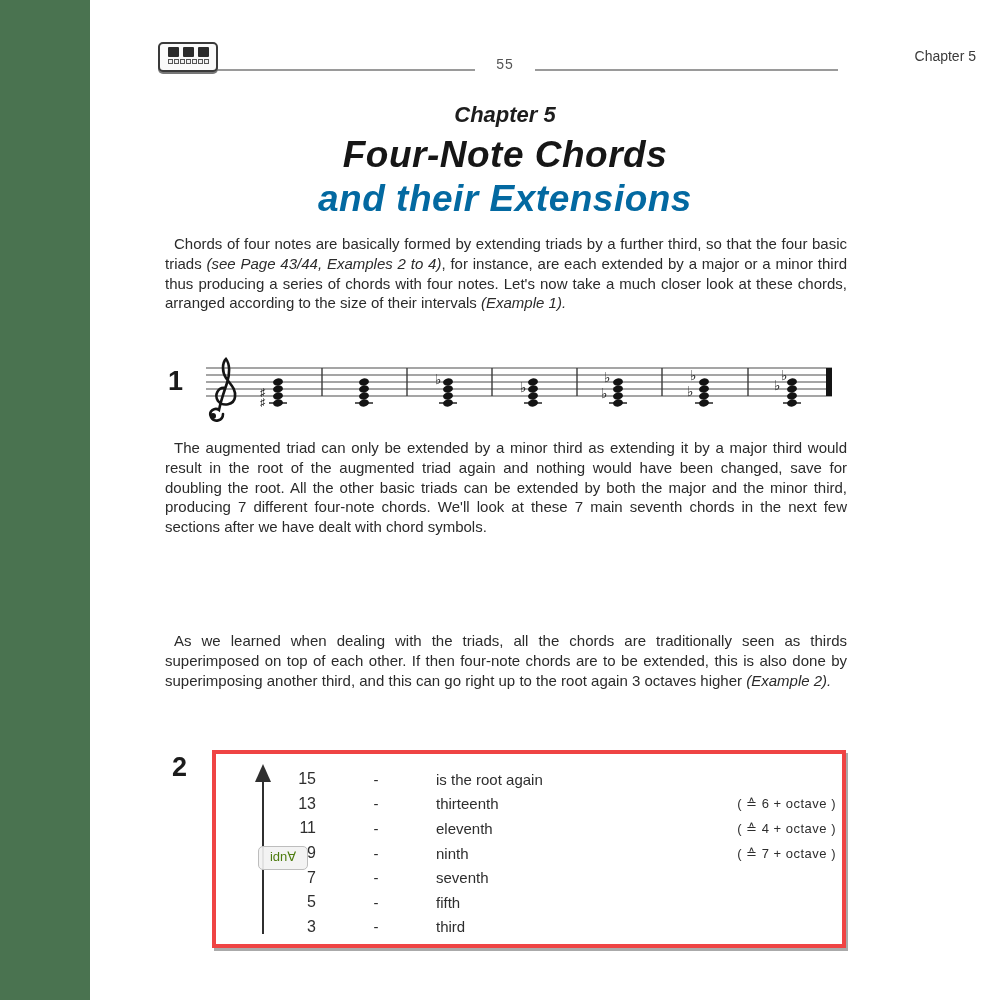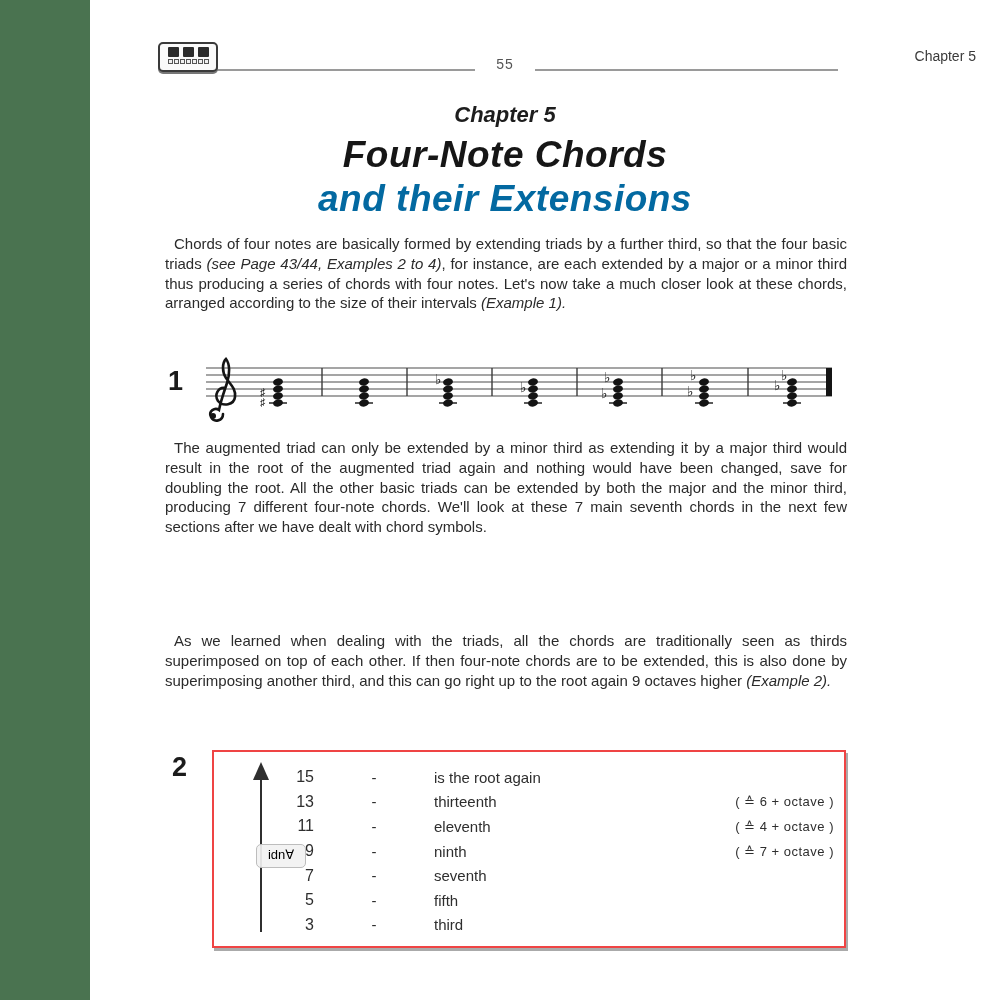--- a/index.html
+++ b/index.html
@@ -43,32 +43,32 @@
 
   
   .ex-label{position:absolute;font-size:27px;font-weight:bold;color:#1b1b1b;}
   .ex1-label{left:78px;top:366px;}
   .ex2-label{left:82px;top:752px;}
 
   .staff-wrap{position:absolute;left:102px;top:350px;width:648px;height:80px;}
 
   
   .ex2-box{position:absolute;left:122px;top:750px;width:634px;height:198px;background:#fff;
-           border:2px solid #ef4444;box-sizing:border-box;box-shadow:2px 3px 0 #aaa;}
+           border:4px solid #ef4444;box-sizing:border-box;box-shadow:2px 3px 0 #aaa;}
   .ex2-arrow{position:absolute;left:36px;top:8px;}
   .ex2-rows{position:absolute;left:0;top:13px;width:620px;}
   .ex2-row{display:grid;grid-template-columns:100px 120px 185px auto;height:24.6px;align-items:center;}
   .deg{text-align:right;font-size:16px;color:#2e2e2e;}
   .dash{text-align:center;font-size:15px;color:#2e2e2e;}
   .iname{text-align:left;font-size:15px;color:#2e2e2e;}
   .equiv{text-align:right;font-size:13px;color:#2e2e2e;letter-spacing:.5px;}
 
   .watermark{position:absolute;left:42px;top:92px;width:48px;height:22px;z-index:5;
              background:rgba(242,242,242,.92);border:1.5px solid #bdbdbd;border-radius:5px;
-             color:#000000;font-size:13px;line-height:20px;text-align:center;}
+             color:#4d7c0f;font-size:13px;line-height:20px;text-align:center;}
 </style>
 </head>
 <body>
 
 <div class="canvas">
 
   <div class="band band-left" style="background:#4a7350"></div>
   <div class="band band-right" style="background:#4a7350"></div>
 
   <div class="page">
@@ -185,21 +185,21 @@
             <ellipse cx="600" cy="32" rx="5" ry="3.6" transform="rotate(-12 600 32)"></ellipse>
             <text x="589" y="30" font-size="14">♭</text>
             <text x="582" y="40" font-size="14">♭</text>
           </g>
         </g>
       </svg>
     </div>
 
     <div class="para p2">The augmented triad can only be extended by a minor third as extending it by a major third would result in the root of the augmented triad again and nothing would have been changed, save for doubling the root. All the other basic triads can be extended by both the major and the minor third, producing 7 different four-note chords. We'll look at these 7 main seventh chords in the next few sections after we have dealt with chord symbols.</div>
 
-    <div class="para p3"><span>As we learned when dealing with the triads, all the chords are traditionally seen as thirds superimposed on top of each other. If then four-note chords are to be extended, this is also done by superimposing another third, and this can go right up to the root again 9 octaves higher </span><em>(Example 2).</em></div>
+    <div class="para p3"><span>As we learned when dealing with the triads, all the chords are traditionally seen as thirds superimposed on top of each other. If then four-note chords are to be extended, this is also done by superimposing another third, and this can go right up to the root again 3 octaves higher </span><em>(Example 2).</em></div>
 
     <div class="ex-label ex2-label">2</div>
     <div class="ex2-box">
       <svg class="ex2-arrow" width="22" height="180" viewBox="0 0 22 180">
         <line x1="11" y1="18" x2="11" y2="172" stroke="#2f2f2f" stroke-width="2"></line>
         <polygon points="3,20 19,20 11,2" fill="#2f2f2f"></polygon>
       </svg>
 
       <div class="ex2-rows">
         <div class="ex2-row">

